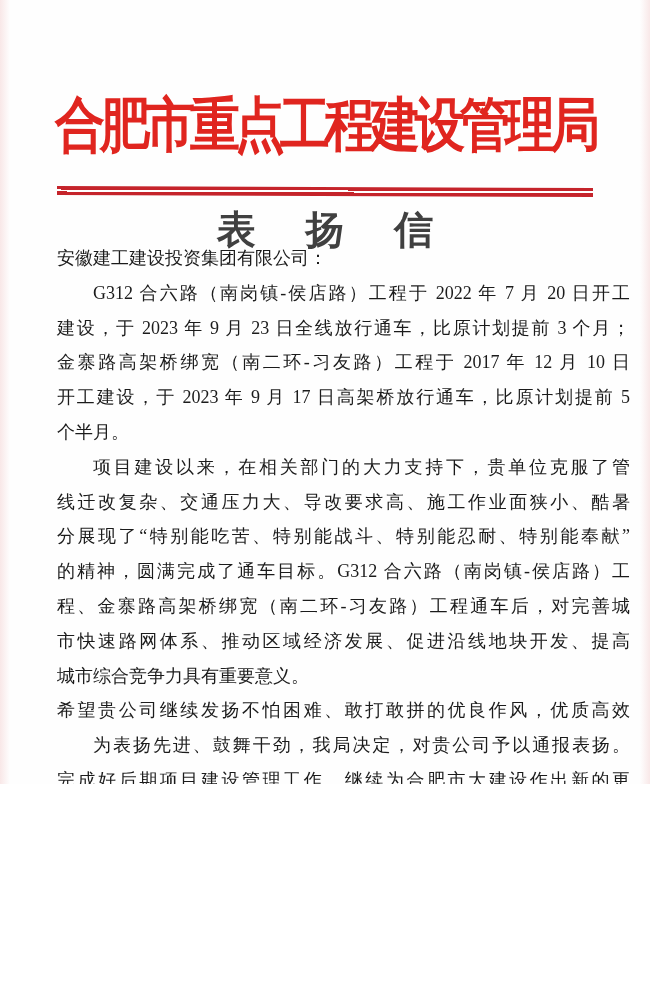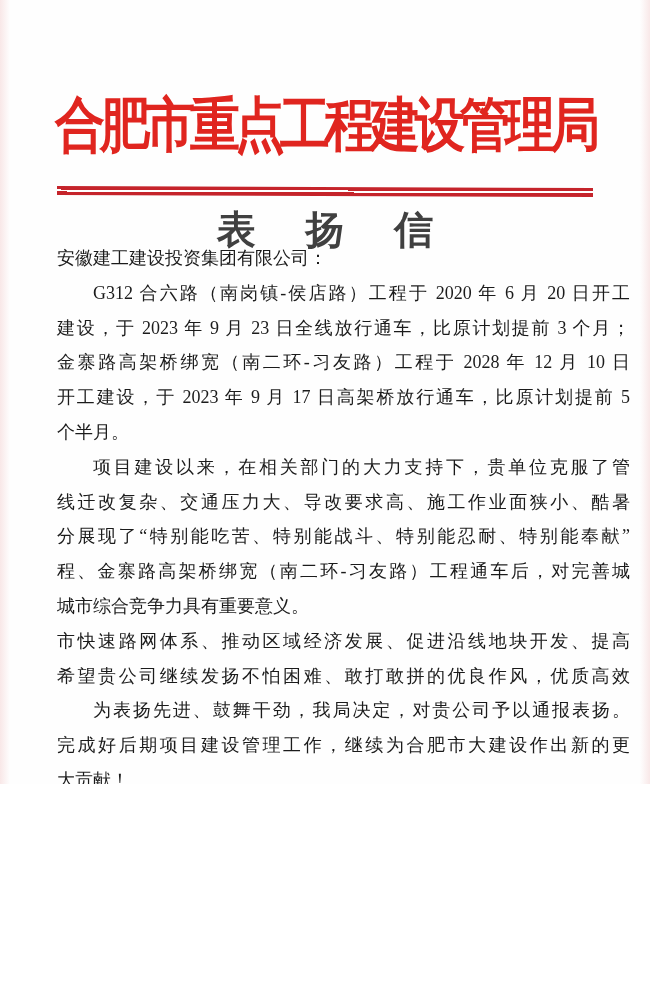--- a/index.html
+++ b/index.html
@@ -80,31 +80,32 @@
 
   <div class="agency-title">合肥市重点工程建设管理局</div>
 
   <div class="red-rule"></div>
 
   <div class="letter-title">表 扬 信</div>
 
   <div class="letter-body">
 
   <div class="line">安徽建工建设投资集团有限公司：</div>
-      <div class="line indent just">G312 合六路（南岗镇-侯店路）工程于 2020 年 6 月 20 日开工</div>
+      <div class="line indent just">G312 合六路（南岗镇-侯店路）工程于 2022 年 7 月 20 日开工</div>
       <div class="line just">建设，于 2023 年 9 月 23 日全线放行通车，比原计划提前 3 个月；</div>
-      <div class="line just">金寨路高架桥绑宽（南二环-习友路）工程于 2028 年 12 月 10 日</div>
+      <div class="line just">金寨路高架桥绑宽（南二环-习友路）工程于 2017 年 12 月 10 日</div>
       <div class="line just">开工建设，于 2023 年 9 月 17 日高架桥放行通车，比原计划提前 5</div>
       <div class="line">个半月。</div>
       <div class="line indent just">项目建设以来，在相关部门的大力支持下，贵单位克服了管</div>
       <div class="line just">线迁改复杂、交通压力大、导改要求高、施工作业面狭小、酷暑</div>
       <div class="line just">分展现了“特别能吃苦、特别能战斗、特别能忍耐、特别能奉献”</div>
+      <div class="line just">的精神，圆满完成了通车目标。G312 合六路（南岗镇-侯店路）工</div>
       <div class="line just">程、金寨路高架桥绑宽（南二环-习友路）工程通车后，对完善城</div>
+      <div class="line just">市快速路网体系、推动区域经济发展、促进沿线地块开发、提高</div>
       <div class="line">城市综合竞争力具有重要意义。</div>
-      <div class="line just">市快速路网体系、推动区域经济发展、促进沿线地块开发、提高</div>
       <div class="line just">希望贵公司继续发扬不怕困难、敢打敢拼的优良作风，优质高效</div>
       <div class="line indent just">为表扬先进、鼓舞干劲，我局决定，对贵公司予以通报表扬。</div>
       <div class="line just">完成好后期项目建设管理工作，继续为合肥市大建设作出新的更</div>
       <div class="line">大贡献！</div>
     </div>
 
   <div class="date-line">2023 年 9 月 25 日</div>
 
   <div class="seal">
     <svg viewBox="0 0 160 160" xmlns="http://www.w3.org/2000/svg">

